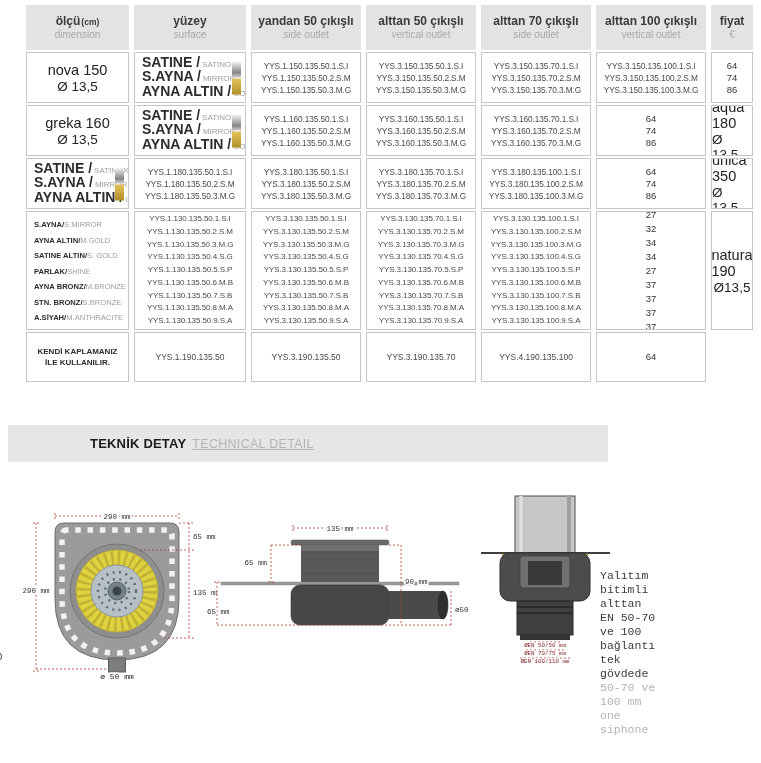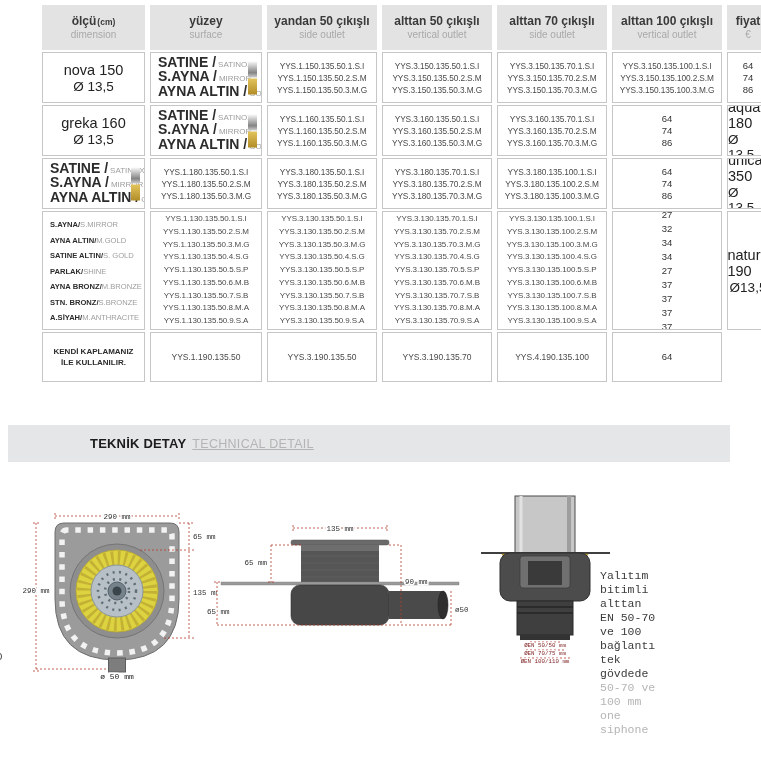--- a/index.html
+++ b/index.html
@@ -1,21 +1,21 @@
 <!DOCTYPE html>
 <html><head>
 <meta charset="utf-8">
 <style>
   html,body{margin:0;padding:0;}
   body{width:761px;height:763px;background:#fff;overflow:hidden;position:relative;
        font-family:"Liberation Sans", sans-serif;-webkit-font-smoothing:antialiased;}
   
   .tbl{display:grid;grid-template-columns:103px 112px 110px 110px 110px 110px 42px;
        grid-template-rows:45px 51px 51px 51px 119px 50px;
-       column-gap:5px;row-gap:2px;margin:5px 0 0 24px;padding-left:18px;}
+       column-gap:5px;row-gap:2px;margin:5px 0 0 8px;padding-left:18px;}
   .hc{background:#e3e3e3;display:flex;flex-direction:column;align-items:center;justify-content:center;line-height:1.15;}
   .hc-tr{font-size:12px;font-weight:bold;color:#3a3a3a;}
   .hc-small{font-size:8.5px;font-weight:bold;color:#3a3a3a;margin-left:1px;}
   .hc-en{font-size:10px;color:#a9a9a9;}
   .bc{background:#fff;border:1px solid #c6c6c6;display:flex;flex-direction:column;
       align-items:center;justify-content:center;overflow:hidden;}
   .dim-name{font-size:14.5px;color:#222;}
   .dim-dia{font-size:13.5px;color:#222;margin-top:1px;}
   .surf{align-items:stretch;position:relative;padding:0 14px 0 7px;justify-content:center;}
   .sl{line-height:11.5px;white-space:nowrap;}
@@ -29,21 +29,21 @@
           display:flex;flex-direction:column;row-gap:1px;}
   .chip-silver{width:9px;height:16px;background:linear-gradient(#f8f8f8,#848484 70%,#cfcfcf);}
   .chip-gold{width:9px;height:16px;background:linear-gradient(#e3c45c,#b28d27);}
   .codes{font-size:8.3px;color:#4a4a4a;white-space:pre-line;text-align:center;line-height:12px;letter-spacing:-0.1px;}
   .codes-u{line-height:12.7px;font-size:8px;}
   .prices{font-size:9.5px;color:#333;white-space:pre-line;text-align:center;line-height:12px;}
   .prices-u{line-height:14px;}
   .note{font-size:8px;font-weight:bold;color:#2c2c2c;white-space:pre-line;text-align:center;line-height:11px;}
   .single-code{font-size:8.5px;color:#4a4a4a;text-align:center;}
   
-  .section-bar{position:absolute;left:8px;top:425px;width:722px;height:37px;background:#e5e6e7;
+  .section-bar{position:absolute;left:8px;top:425px;width:600px;height:37px;background:#e5e6e7;
                display:flex;align-items:center;padding-left:82px;box-sizing:border-box;}
   .section-tr{font-size:13px;font-weight:bold;color:#1c1c1c;letter-spacing:0.2px;}
   .section-en{font-size:12.5px;color:#b4b4b4;margin-left:6px;letter-spacing:0.3px;text-decoration:underline;}
   
   .tech{position:absolute;left:0;top:463px;width:620px;height:300px;font-family:Liberation Mono, monospace;}
   .d1{position:absolute;left:22px;top:40px;}
   .d2{position:absolute;left:205px;top:57px;}
   .d3{position:absolute;left:478px;top:30px;}
   .note-block{position:absolute;left:600px;top:106px;line-height:14px;}
   .note-l{font-size:11.5px;color:#3c3c3c;}

